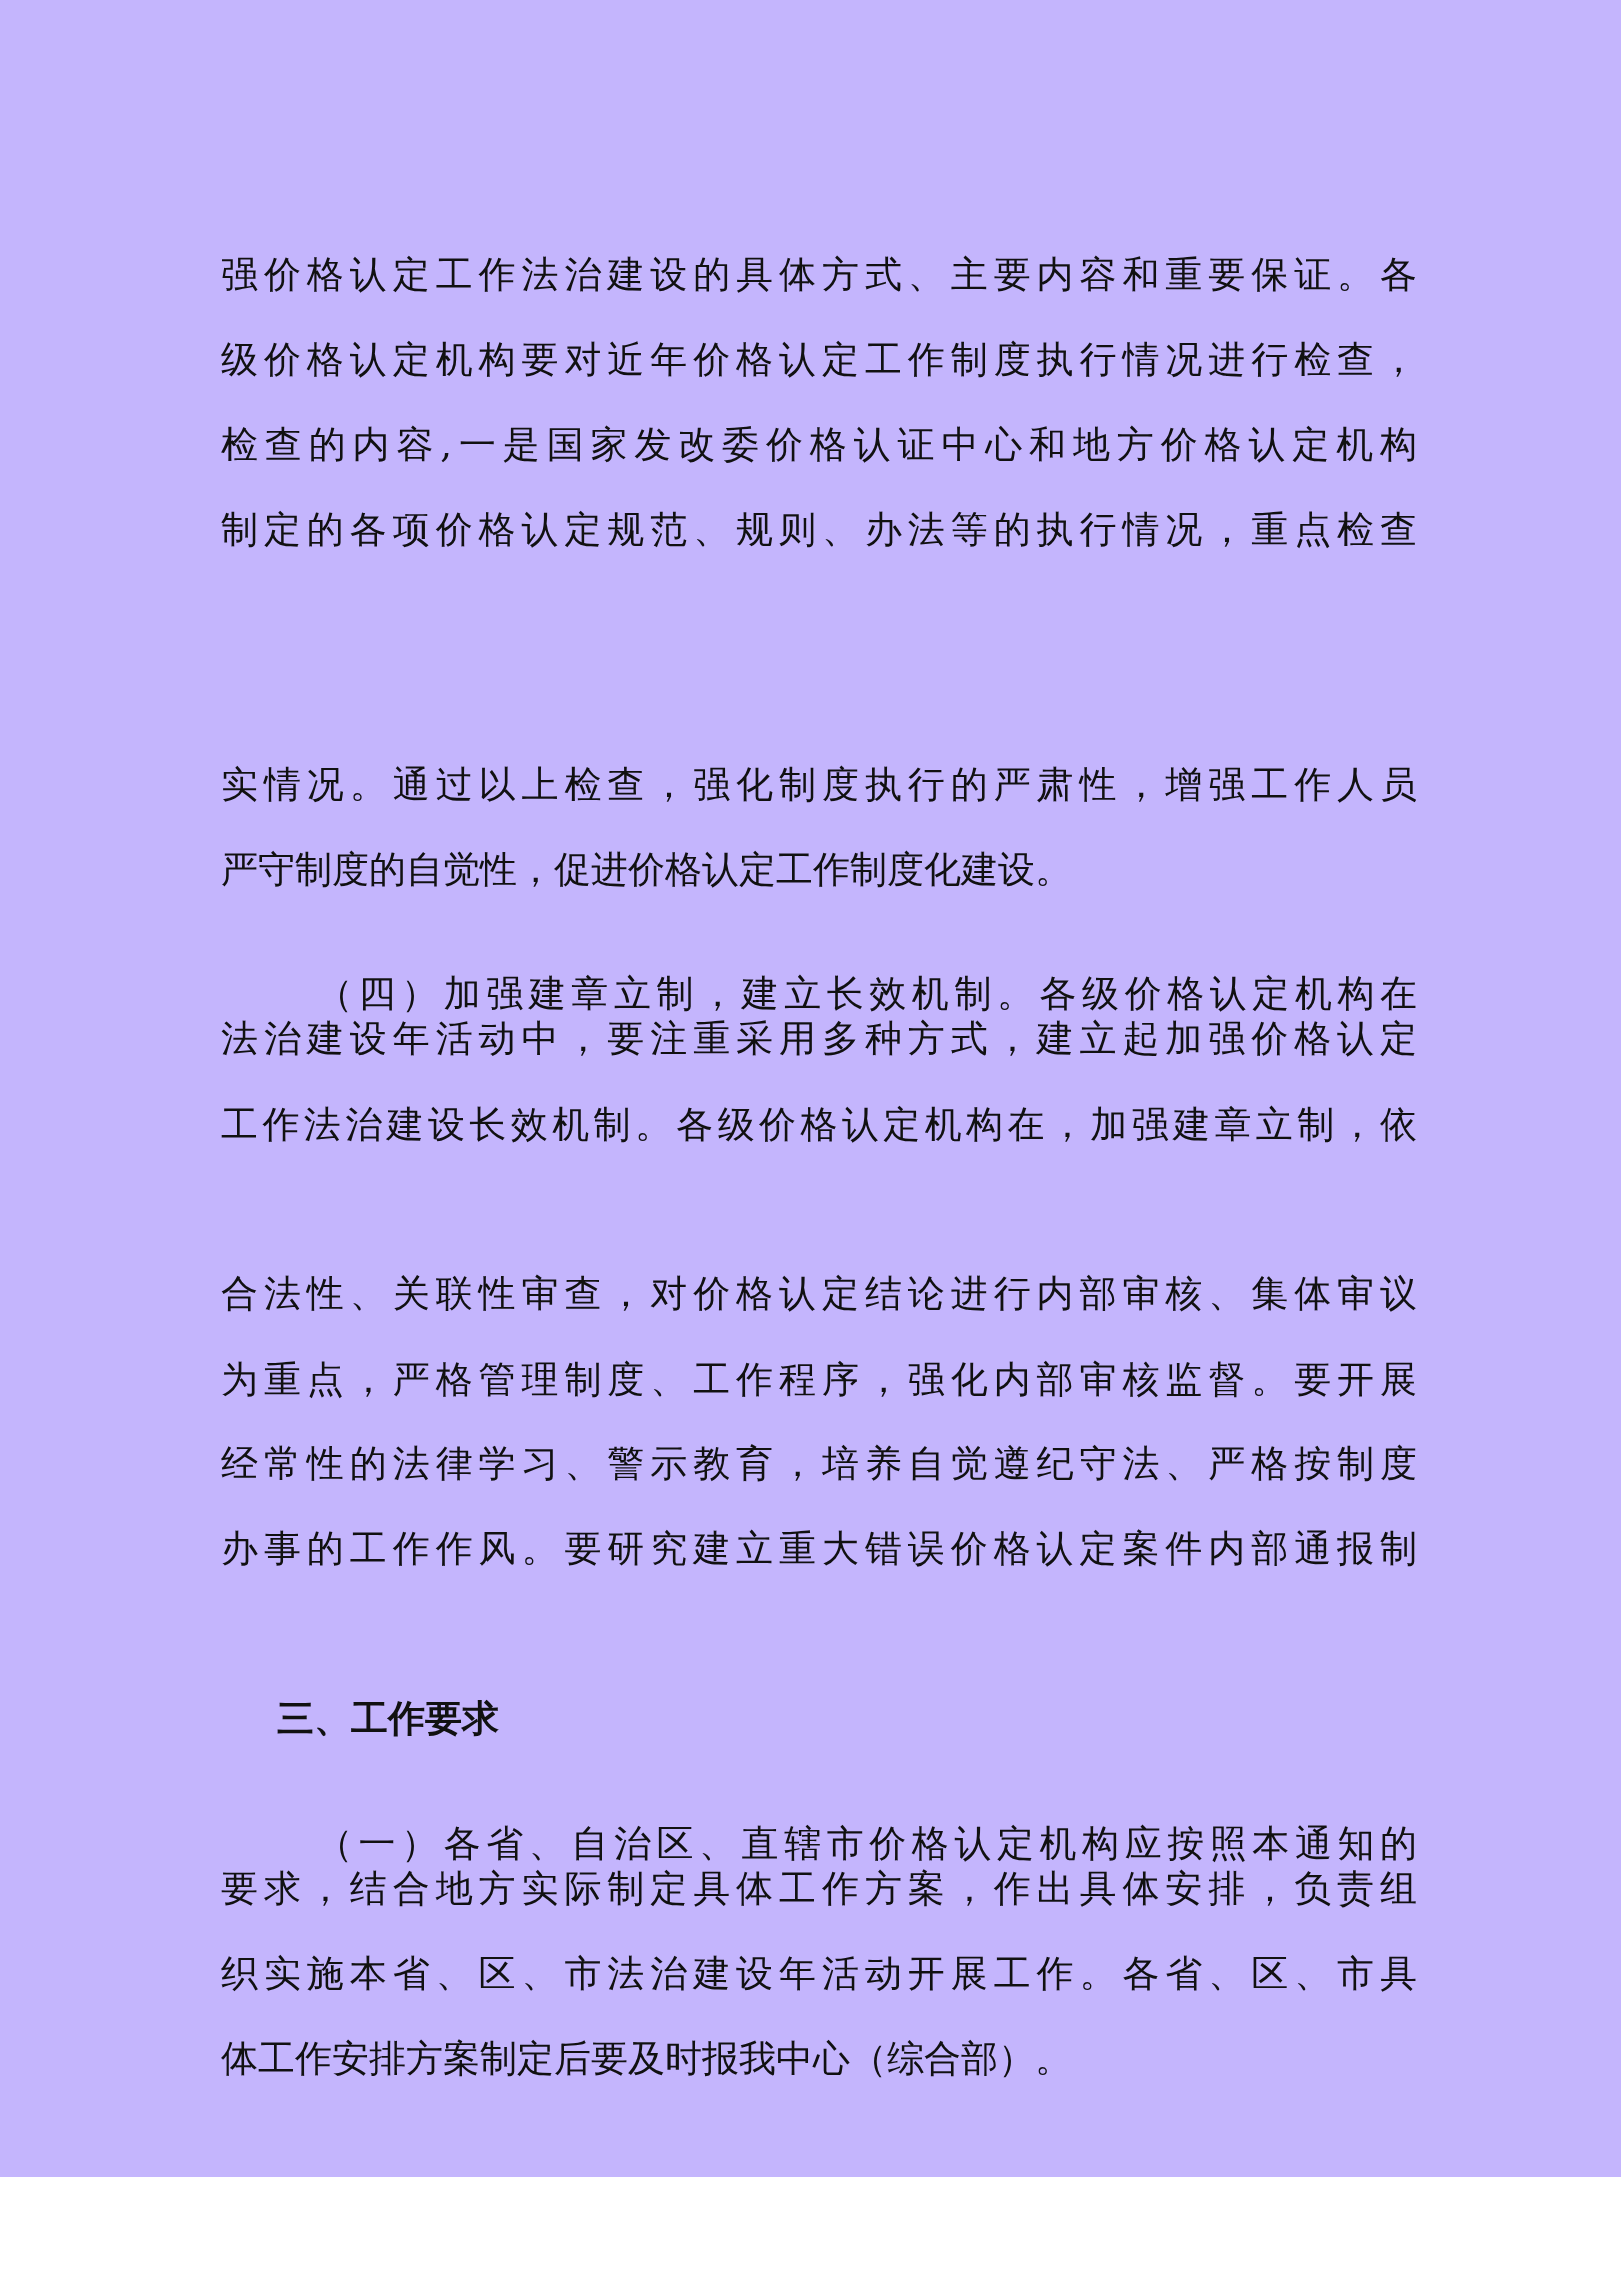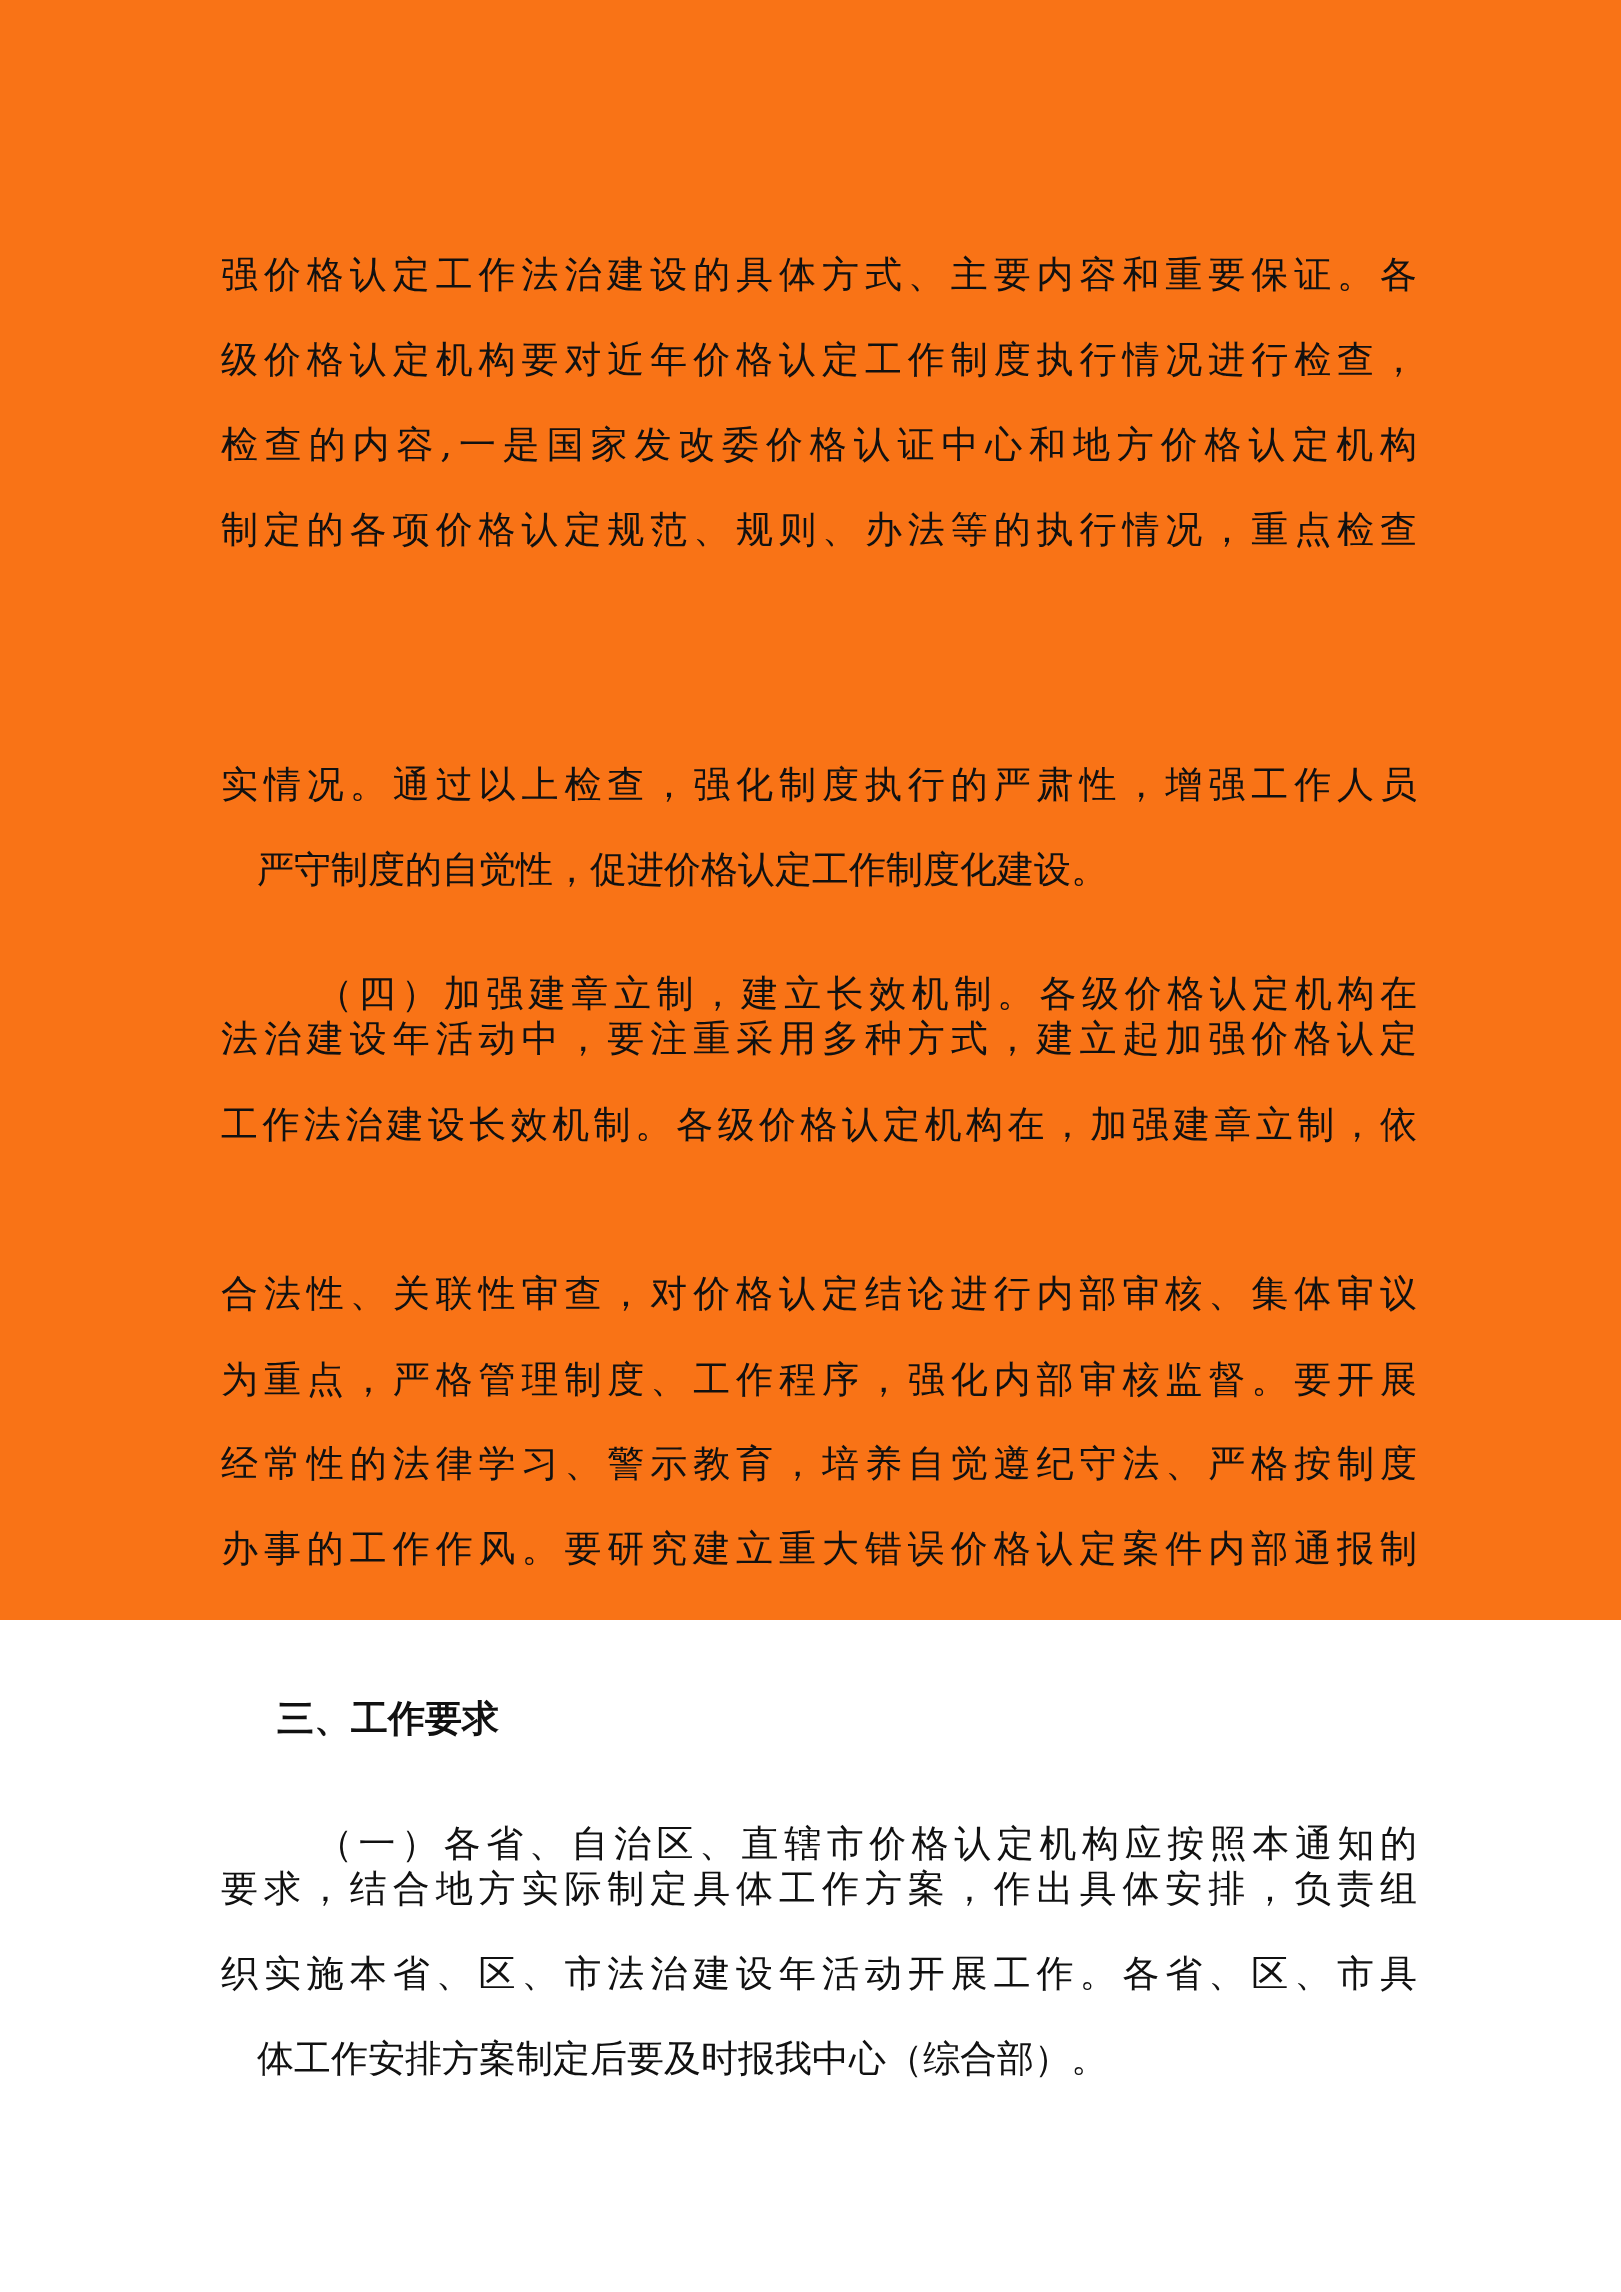--- a/index.html
+++ b/index.html
@@ -1,32 +1,32 @@
 <!DOCTYPE html>
 <html><head>
 <meta charset="utf-8">
 <style>
   html, body { margin: 0; padding: 0; background: #ffffff; }
   body { width: 1621px; height: 2293px; position: relative; overflow: hidden; }
-  .page { position: absolute; left: 0; top: 0; width: 1621px; height: 1620px; background: #f97316; }
+  .page { position: absolute; left: 0; top: 0; width: 1621px; height: 2177px; background: #c4b5fd; }
   .line {
     position: absolute;
     left: 221px;
     width: 1196px;
     height: 49px;
     line-height: 49px;
     font-family: "DejaVu Serif", "Liberation Serif", serif;
     font-size: 37px;
     color: #111;
     white-space: nowrap;
     text-align: justify;
     text-align-last: justify;
     text-justify: inter-character;
   }
-  .line.last { text-align-last: left; margin-left: 36px; }
+  .line.last { text-align-last: left; }
   .line.indent { left: 316px; width: 1101px; margin-top: 40px; }
   .line.heading {
     left: 277px; width: auto;
     font-family: "DejaVu Sans", "Liberation Sans", sans-serif;
     font-weight: bold;
     text-align-last: left;
   }
 </style>
 </head>
 <body>

